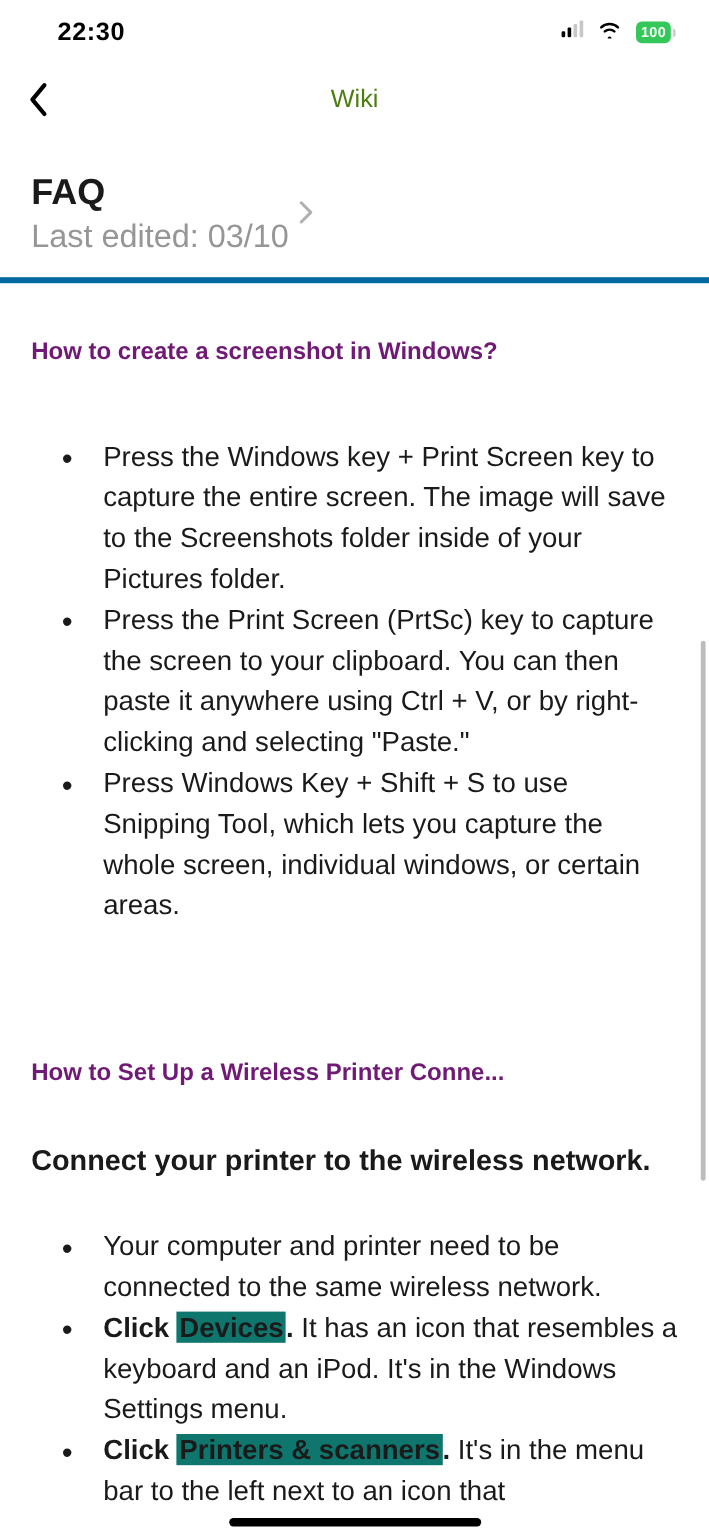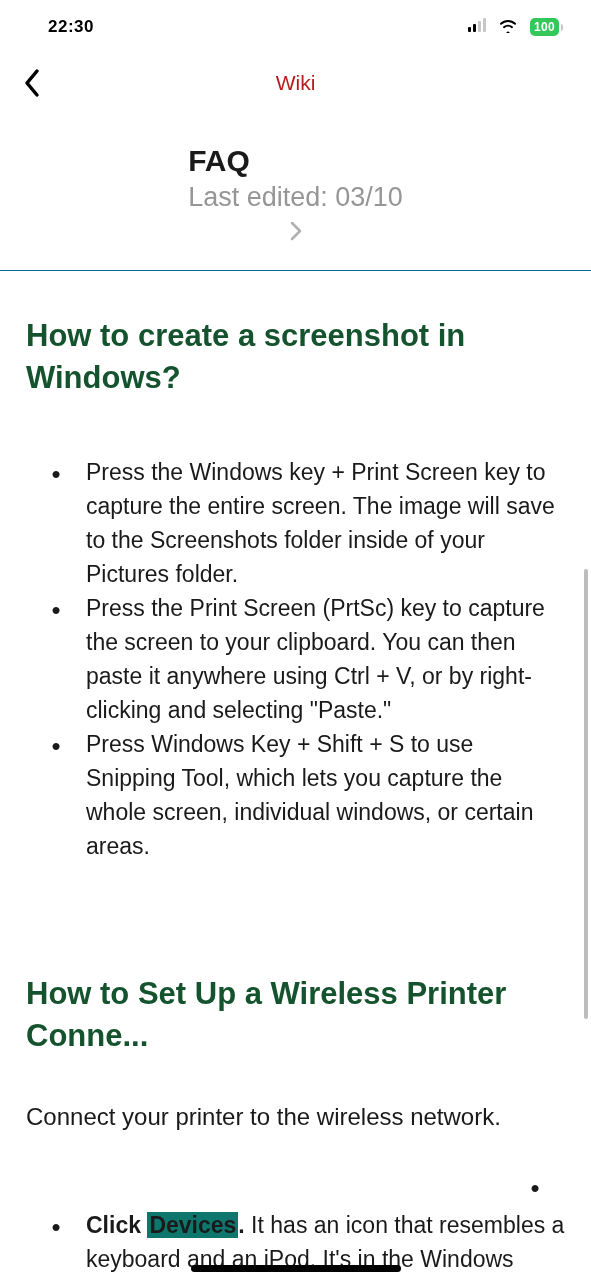--- a/index.html
+++ b/index.html
@@ -13,21 +13,21 @@
     position: relative;
   }
   .status-bar {
     height: 54px;
     display: flex;
     align-items: center;
     justify-content: space-between;
     padding: 0 28px 0 48px;
   }
   .status-time {
-    font-size: 17px;
+    font-size: 21px;
     font-weight: 600;
     color: #000;
     letter-spacing: 0.5px;
   }
   .status-icons {
     display: flex;
     gap: 12px;
   }
   .signal-icon { display: inline-flex; align-items: flex-end; gap: 1.5px; height: 14px; }
   .signal-bar { width: 3.5px; background: #c7c7c7; border-radius: 1px; }
@@ -65,30 +65,29 @@
     display: flex;
     align-items: center;
     justify-content: center;
     background: none;
     border: none;
     cursor: pointer;
   }
   .nav-title {
     font-size: 21px;
     font-weight: 500;
-    color: #b91c1c;
+    color: #4d7c0f;
   }
 
   .page-header {
     padding: 32px 26px 18px 26px;
-    border-bottom: 1px solid #0369a1;
-    display: flex;
-    align-items: center;
-    justify-content: center;
-    flex-direction: column;
+    border-bottom: 5px solid #0369a1;
+    display: flex;
+    align-items: center;
+    justify-content: flex-start;
   }
   .page-header-left { display: flex; flex-direction: column; }
   .page-title {
     font-size: 30px;
     font-weight: 700;
     color: #1a1a1a;
   }
   .page-subtitle {
     font-size: 27px;
     color: #969696;
@@ -110,28 +109,28 @@
     right: 3px;
     top: 298px;
     width: 4px;
     height: 450px;
     background: #bdbdbd;
     border-radius: 2px;
   }
 
   .article { margin-top: 44px; }
   .article-title {
-    font-size: 31px;
+    font-size: 20px;
     font-weight: 700;
-    color: #14532d;
+    color: #701a75;
     line-height: 1.35;
   }
   .article-subtitle {
     font-size: 24px;
-    font-weight: 400;
+    font-weight: 700;
     color: #1a1a1a;
     margin-top: 44px;
     line-height: 1.35;
   }
   .bullet-list {
     list-style: none;
     margin-top: 56px;
   }
   .bullet-list.tight { margin-top: 36px; }
   .bullet-item {
@@ -238,24 +237,29 @@
       </li>
     </ul>
   </div>
 
   <div class="article" style="margin-top:110px">
     <div class="article-title">How to Set Up a Wireless Printer Conne...</div>
     <div class="article-subtitle">Connect your printer to the wireless network.</div>
     <ul class="bullet-list tight">
       <li class="bullet-item">
         <span class="bullet-dot"></span>
+        <span class="bullet-text">Your computer and printer need to be connected to the same wireless network.</span>
       </li>
       <li class="bullet-item">
         <span class="bullet-dot"></span>
         <span class="bullet-text"><b>Click</b> <span class="hl"><b>Devices</b></span><b>.</b> It has an icon that resembles a keyboard and an iPod. It's in the Windows Settings menu.</span>
       </li>
+      <li class="bullet-item">
+        <span class="bullet-dot"></span>
+        <span class="bullet-text"><b>Click</b> <span class="hl"><b>Printers &amp; scanners</b></span><b>.</b> It's in the menu bar to the left next to an icon that</span>
+      </li>
     </ul>
   </div>
 
   <div class="scrollbar-track"></div>
 </div>
 
 <div class="home-indicator"></div>
 
 </body></html>

